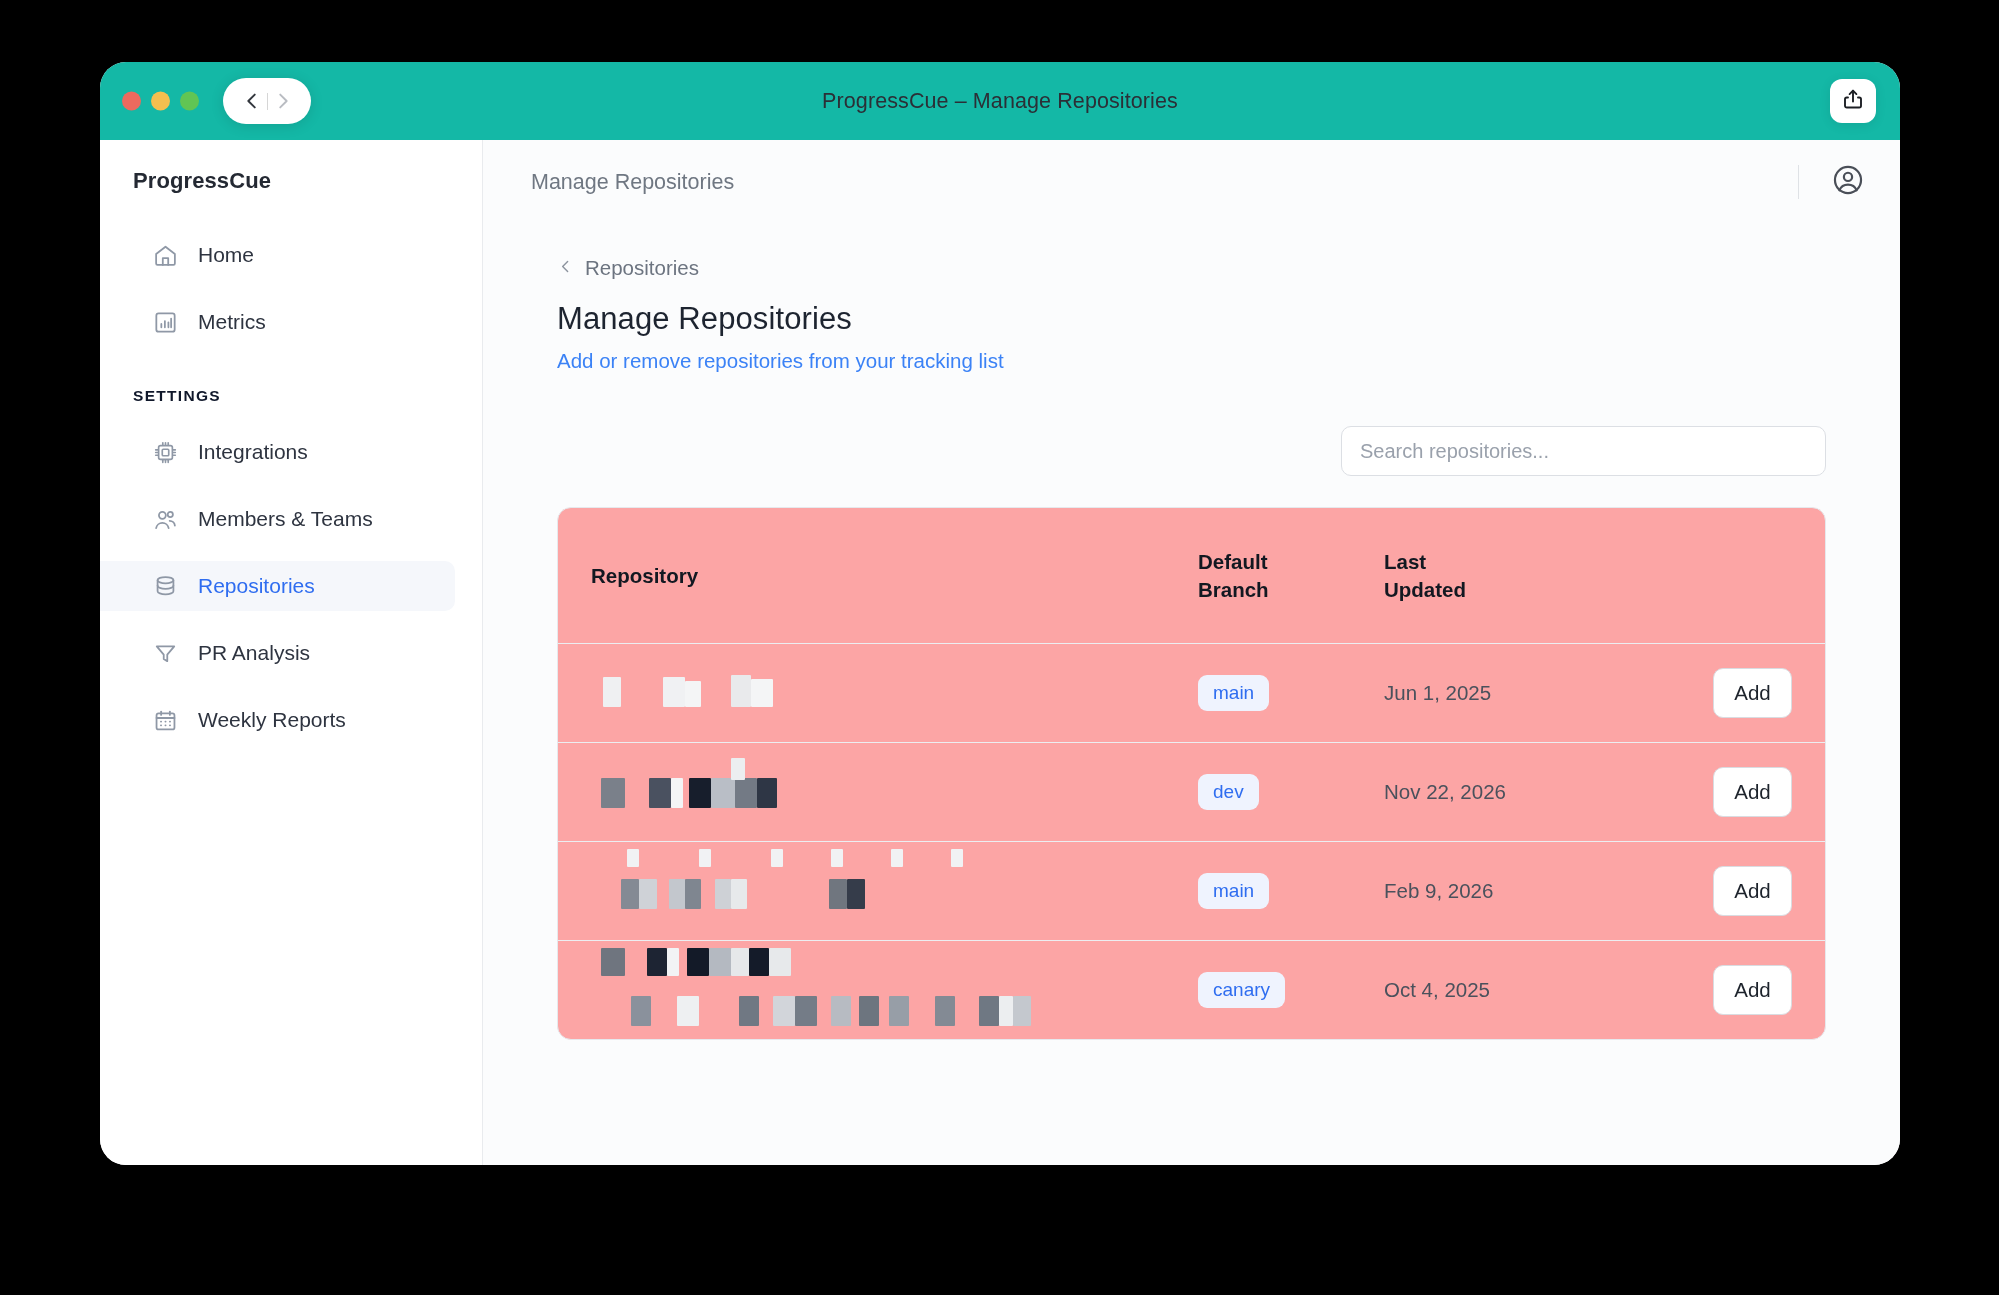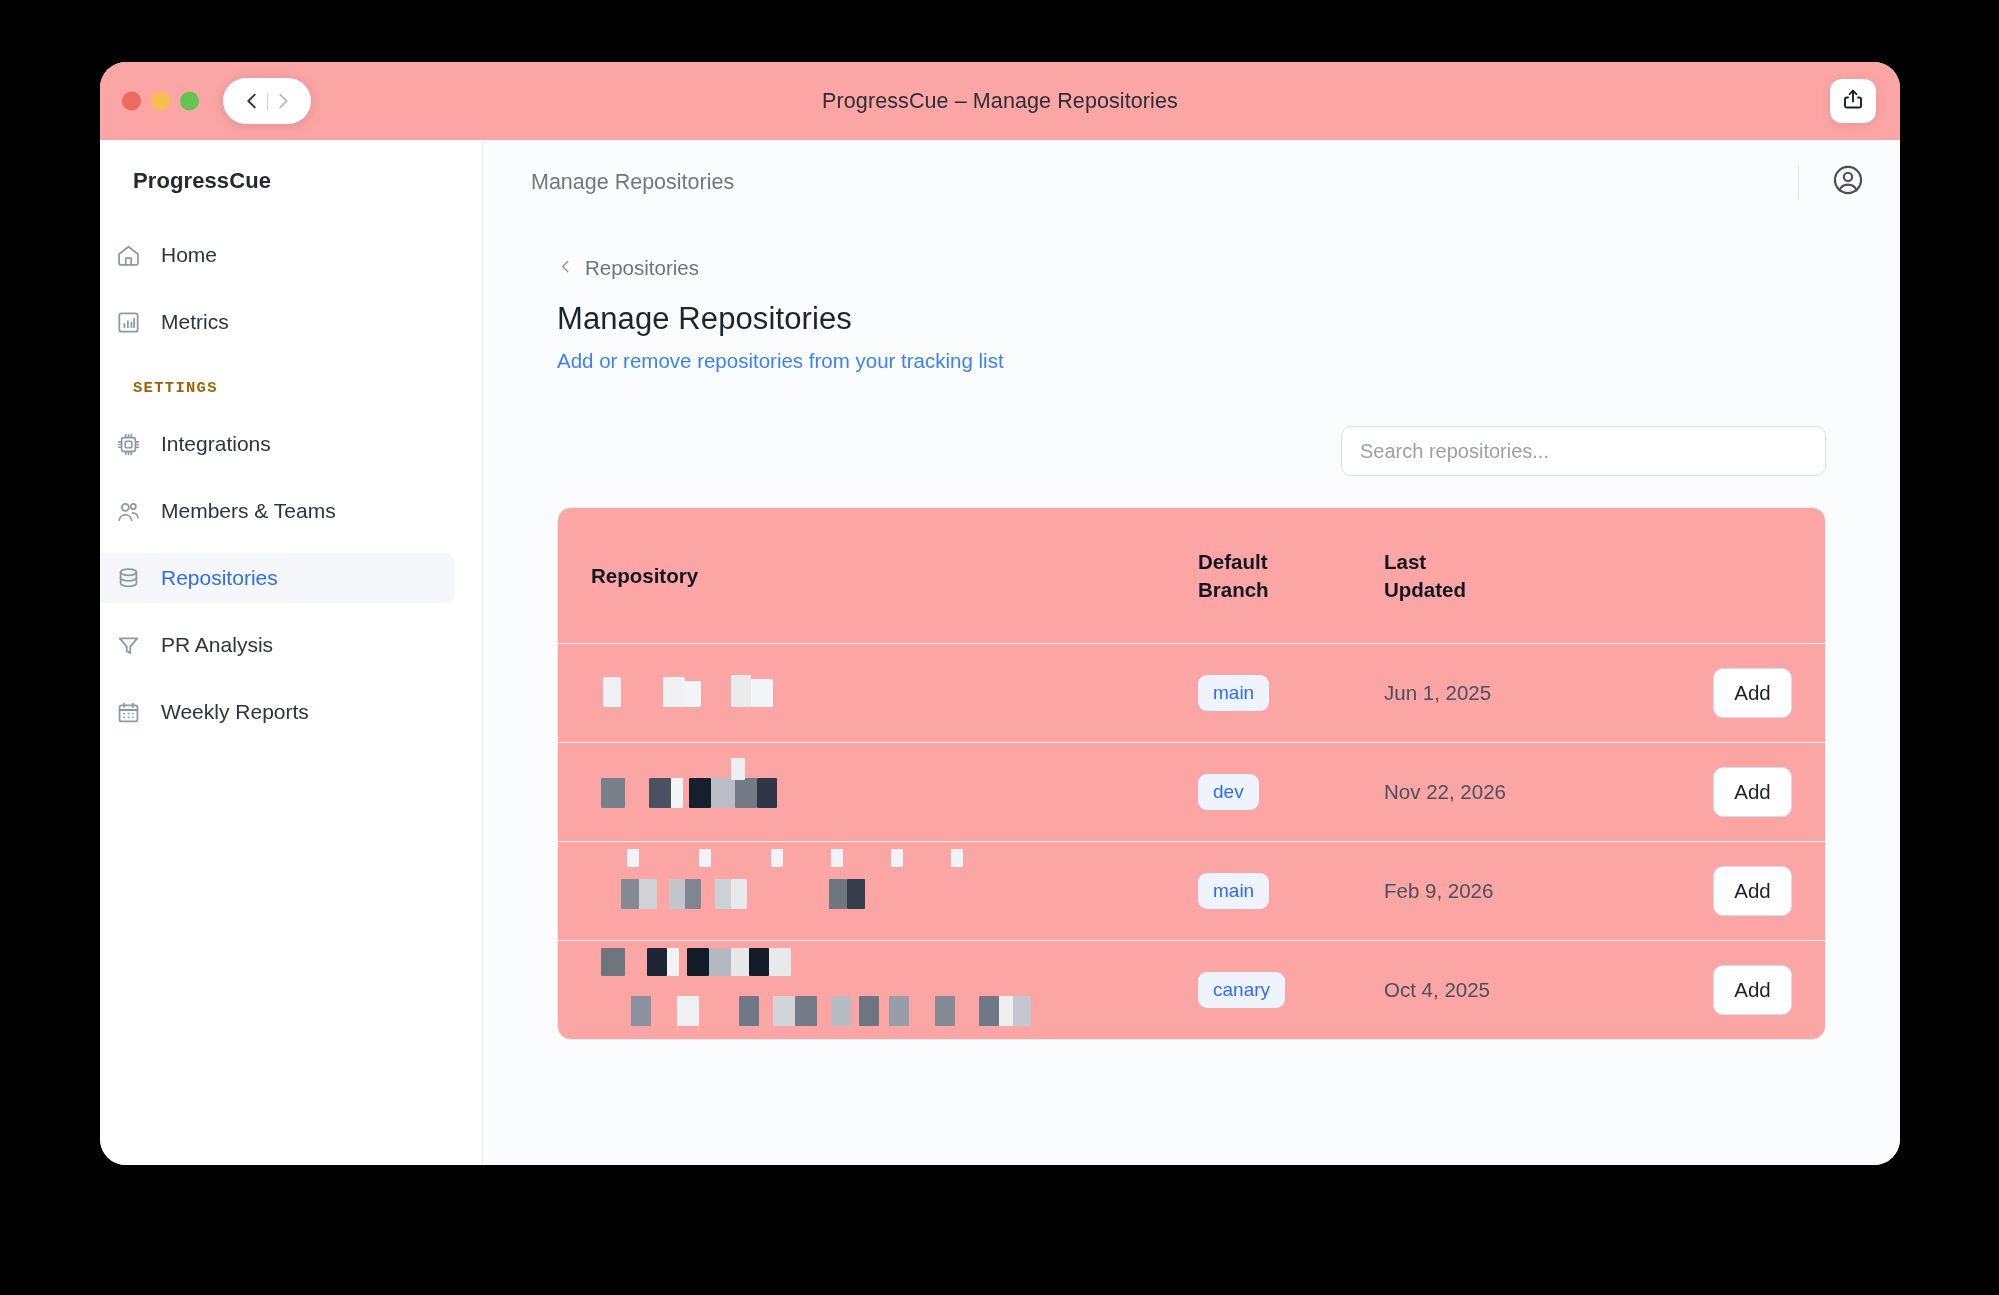--- a/index.html
+++ b/index.html
@@ -20,21 +20,21 @@
     background: #ffffff;
     border-radius: 26px;
     overflow: hidden;
     box-shadow: 0 22px 70px rgba(0,0,0,.55);
   }
 
   
   .titlebar {
     position: relative;
     height: 78px;
-    background: #fca5a5;
+    background: #14b8a6;
     display: flex;
     align-items: center;
   }
   .traffic {
     position: absolute;
     left: 22px; top: 50%;
     transform: translateY(-50%);
     display: flex; gap: 10px;
     align-items: center;
   }
@@ -97,39 +97,38 @@
     padding: 28px 0 0 33px;
     letter-spacing: .1px;
   }
   .nav { margin-top: 36px; }
   .nav-item {
     display: flex;
     align-items: center;
     gap: 20px;
     height: 50px;
     margin: 0 27px 0 0;
-    padding-left: 15px;
+    padding-left: 52px;
     border-radius: 0 10px 10px 0;
     color: #2e3440;
     font-size: 21px;
   }
   .nav-item + .nav-item { margin-top: 17px; }
   .nav-item .ico { width: 26px; height: 26px; display: flex; align-items: center; justify-content: center; flex: 0 0 26px; }
   .nav-item.active {
     background: #f5f7fb;
     color: #2f6df0;
   }
   .nav-item.active .ico svg { stroke: #8f98a6; }
   .section-label {
-    margin: 32px 0 22px 33px;
+    margin: 40px 0 22px 33px;
     font-size: 15.5px;
     letter-spacing: 1.3px;
-    color: #a16207;
+    color: #0f172a;
     font-weight: 600;
-    font-family: Liberation Mono, monospace;
   }
 
   
   .main {
     flex: 1 1 auto;
     background: #fbfcfd;
     min-width: 0;
     display: flex;
     flex-direction: column;
   }

